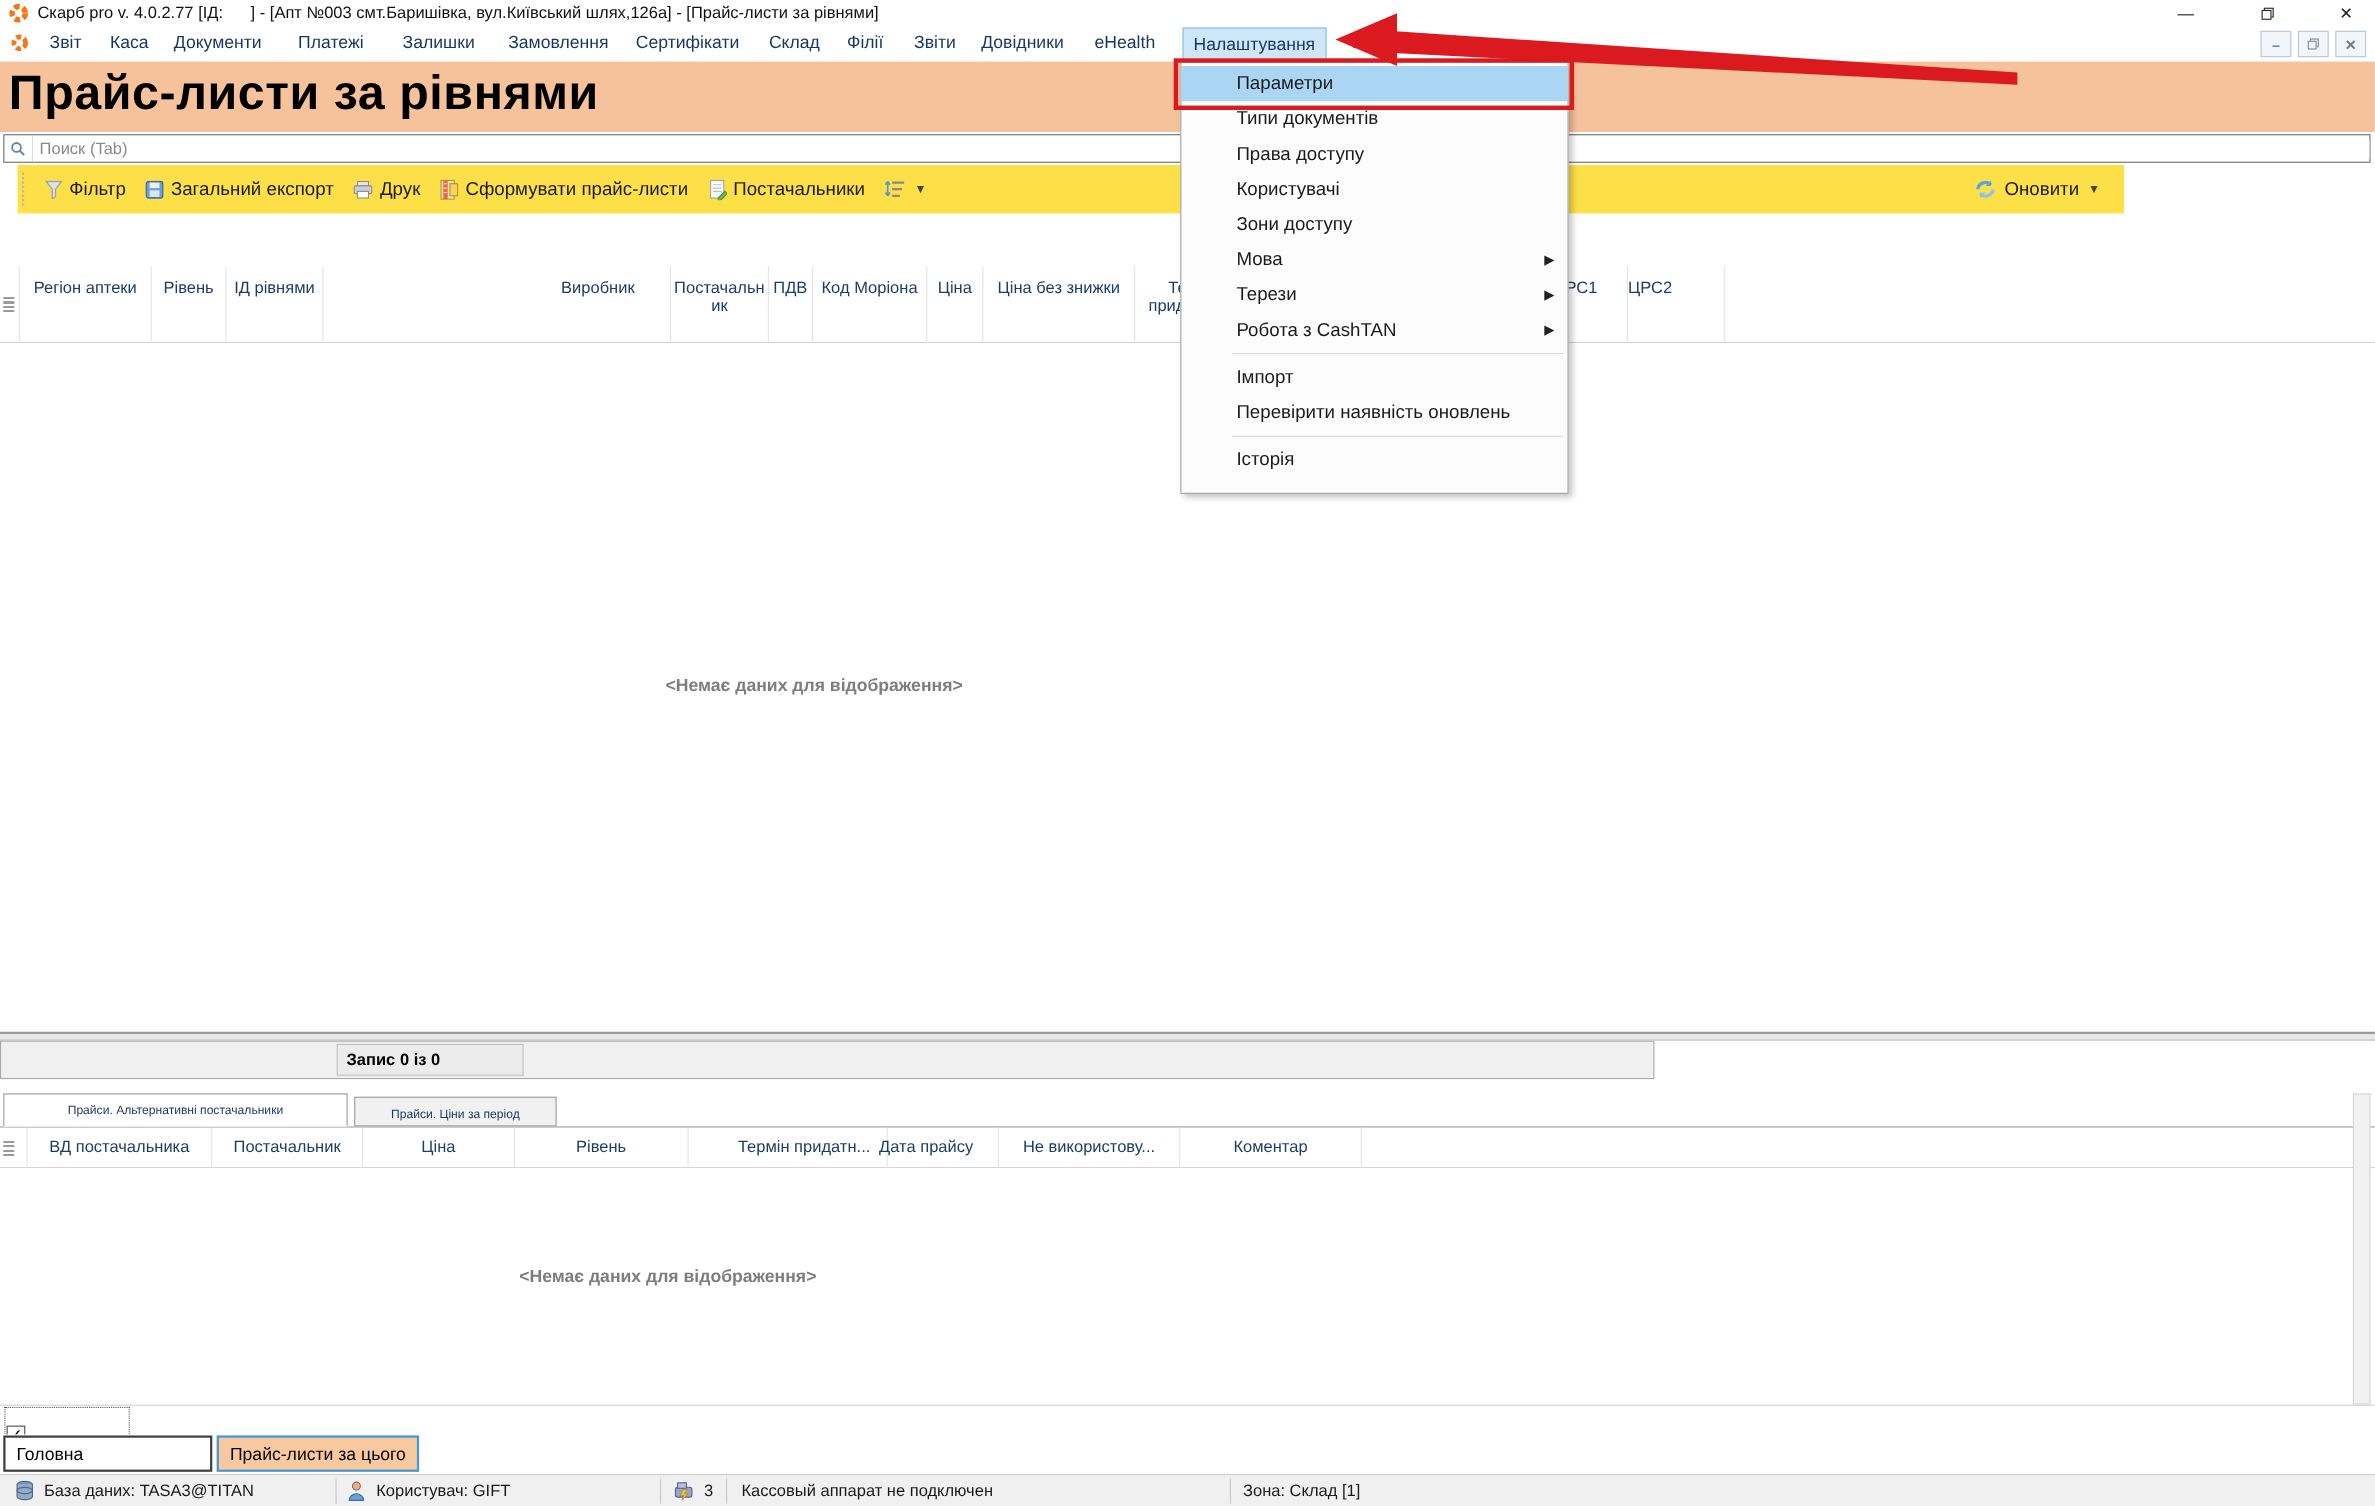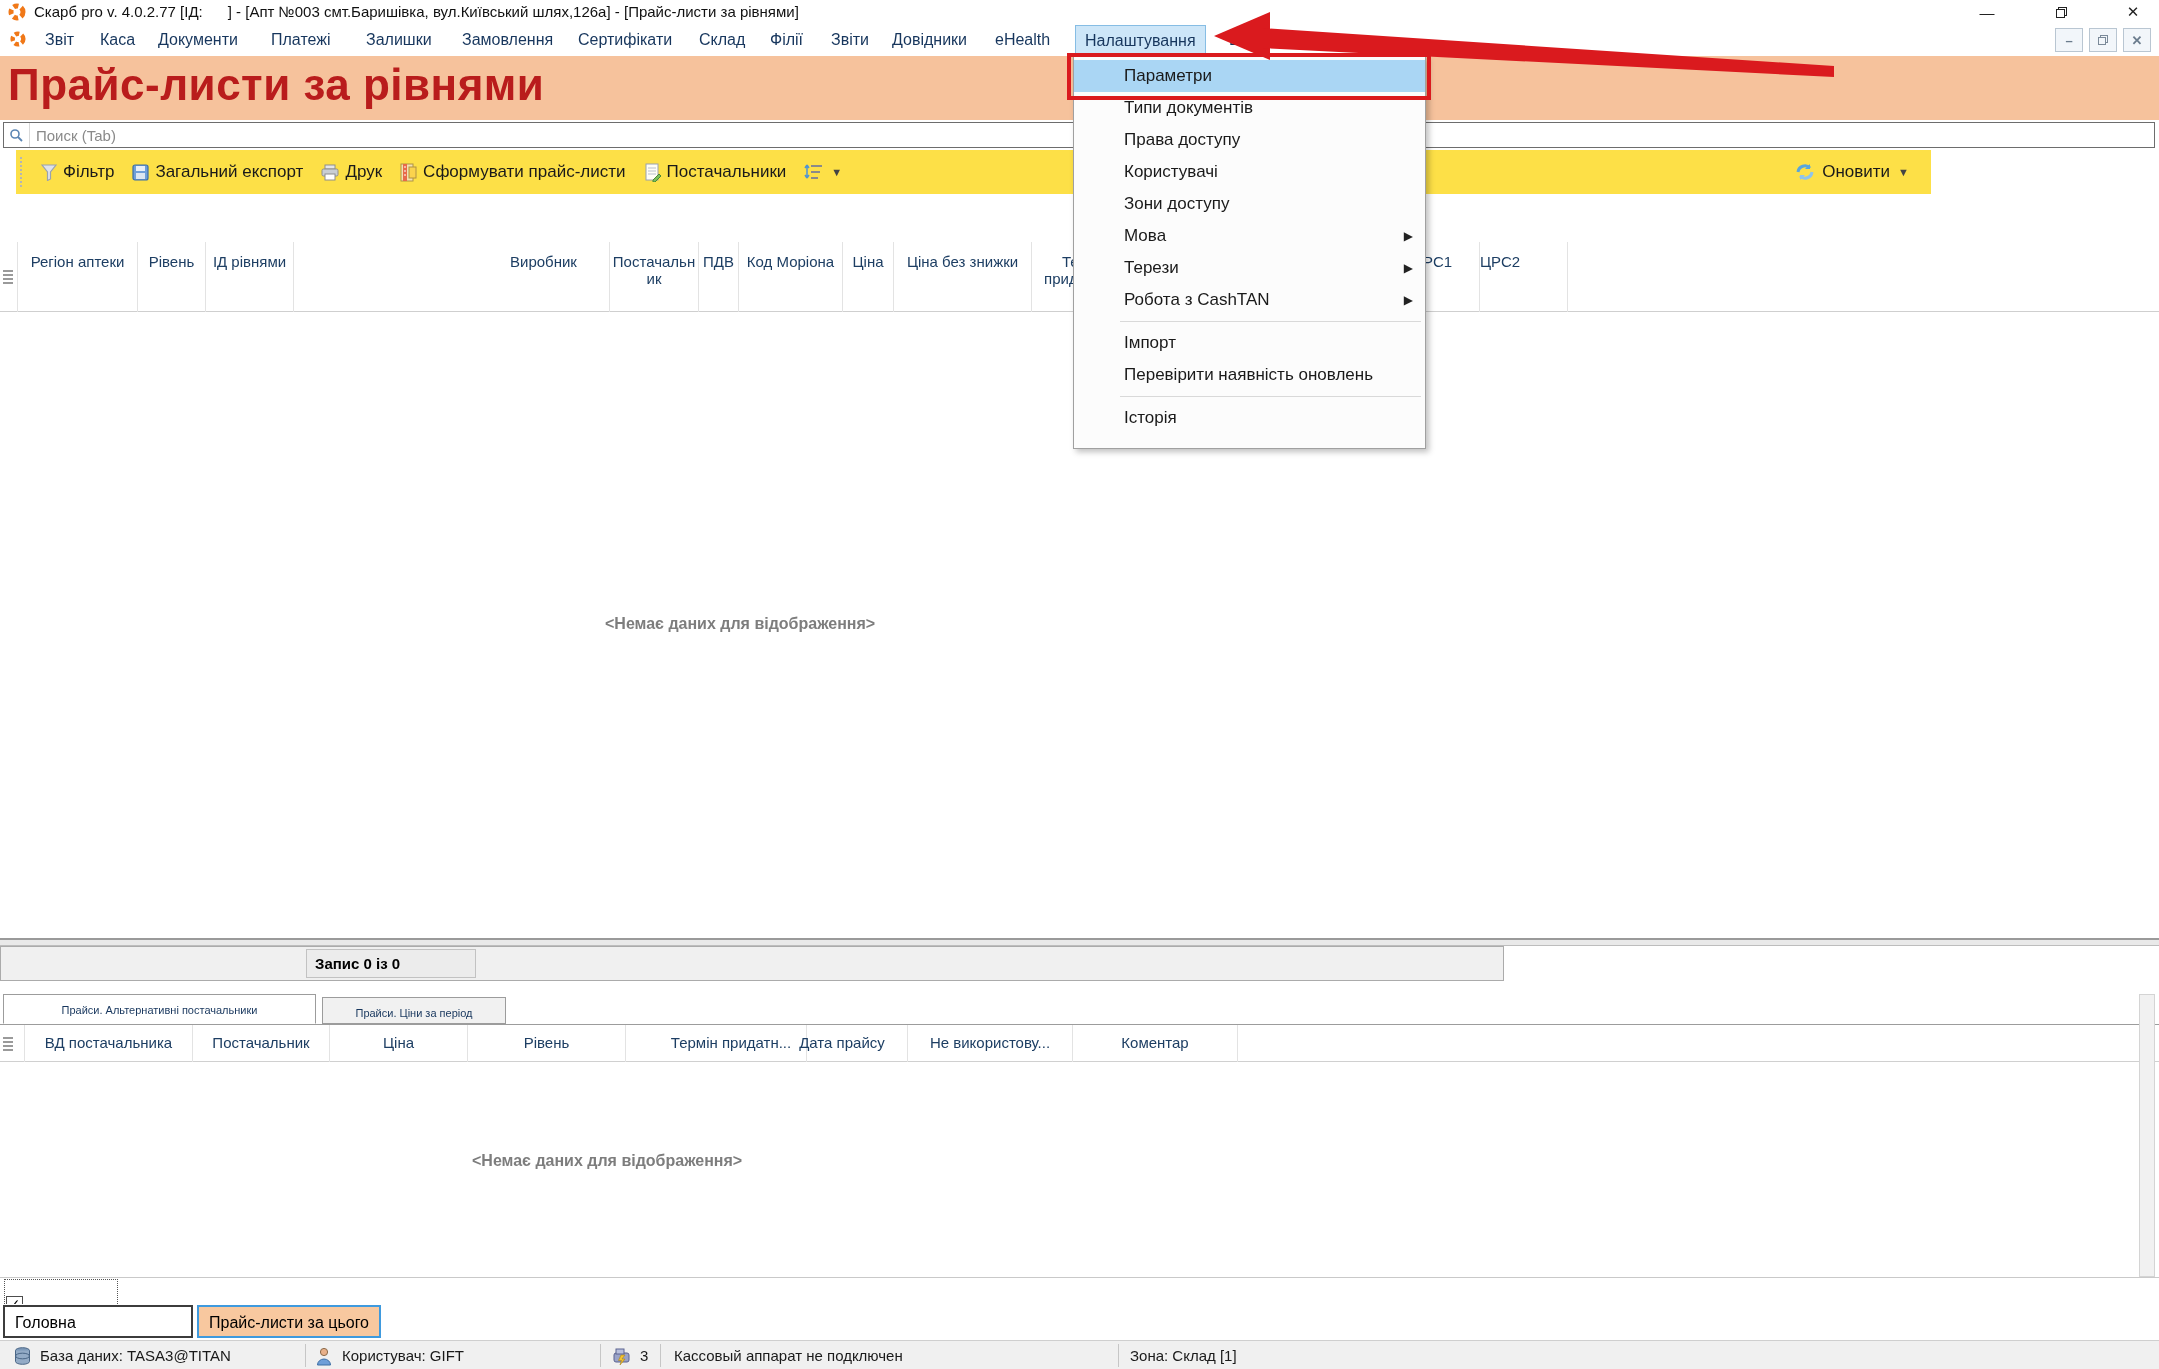--- a/index.html
+++ b/index.html
@@ -19,21 +19,21 @@
   
   .menubar { position:absolute; left:0; top:24px; width:2159px; height:32px; background:#fff; }
   .menubar .app-logo { position:absolute; left:10px; top:7px; }
   .mitem { position:absolute; top:0; height:32px; line-height:32px; font-size:16px; color:#17365d; cursor:default; }
   .mitem.active { background:#cde6f8; border:1px solid #86bde4; padding:0 9px; line-height:30px; }
   .mdi-btn { position:absolute; top:4px; width:28px; height:24px; background:#f2f6fa; border:1px solid #b9c6d2; color:#6b7c8d; display:flex; align-items:center; justify-content:center; font-size:13px; font-weight:bold; }
   .mdi-restore span { position:absolute; border:1.5px solid #7b8a99; background:#f2f6fa; width:8px; height:8px; }
 
   
   .band { position:absolute; left:0; top:56px; width:2159px; height:64px; background:#f6c29c; }
-  .band .ptitle { position:absolute; left:8px; top:4px; font-size:44px; font-weight:bold; color:#b91c1c; letter-spacing:0.5px; }
+  .band .ptitle { position:absolute; left:8px; top:4px; font-size:44px; font-weight:bold; color:#000000; letter-spacing:0.5px; }
 
   
   .searchrow { position:absolute; left:0; top:120px; width:2159px; height:30px; background:#fff; }
   .searchbox { position:absolute; left:3px; top:2px; right:4px; height:26px; border:1px solid #6d6d6d; background:#fff; display:flex; align-items:center; }
   .searchbox .sicon { width:26px; height:24px; border-right:1px solid #d9d9d9; display:flex; align-items:center; justify-content:center; }
   .searchbox input { border:none; outline:none; flex:1; font-size:15px; color:#333; padding-left:6px; font-family:"Liberation Sans",sans-serif; }
   .searchbox input::placeholder { color:#8a8a8a; }
 
   
   .toolbar { position:absolute; left:16px; top:150px; width:1915px; height:44px; background:#fde047; display:flex; align-items:center; }

